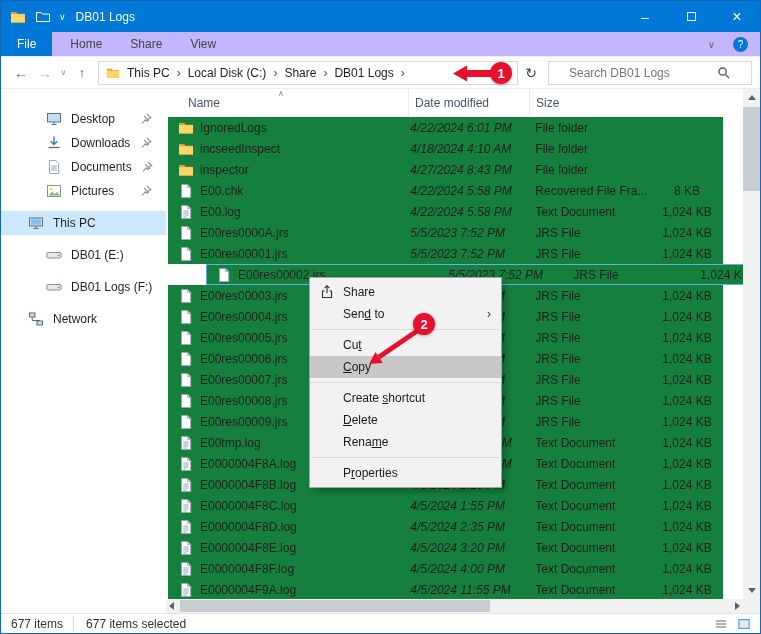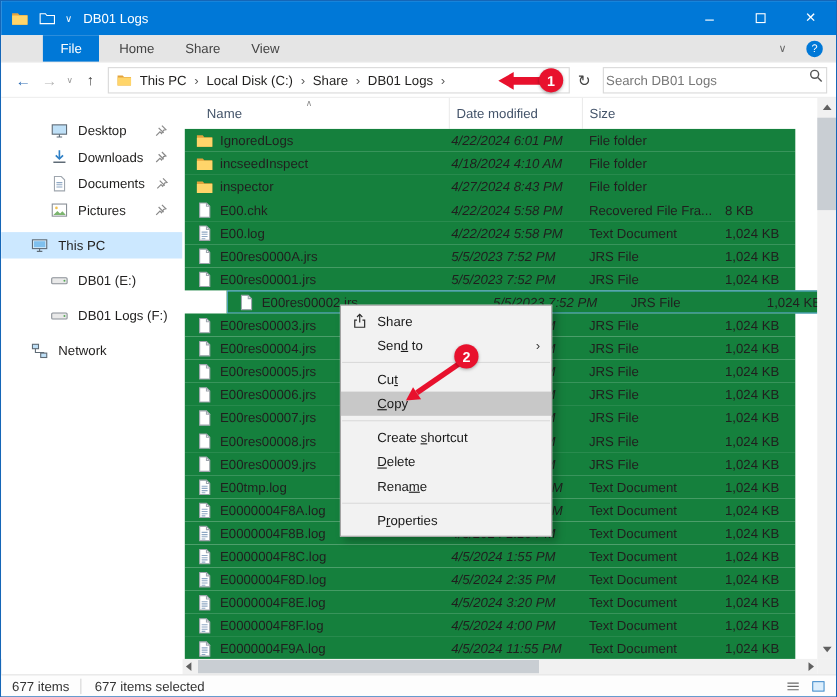--- a/index.html
+++ b/index.html
@@ -13,42 +13,42 @@
   .titlebar { position: absolute; top: 0; left: 0; right: 0; height: 31px; background: #0078d7; display: flex; align-items: center; color: #fff; }
   .tb-ico { width: 16px; height: 16px; margin-left: 9px; flex: none; }
   .tb-ico svg { width: 100%; height: 100%; display: block; }
   .tb-chev { font-size: 9px; margin: 0 6px 0 8px; opacity: .95; }
   .tb-title { margin-left: 4px; font-size: 12px; }
   .wc-group { margin-left: auto; display: flex; height: 100%; }
   .wc { width: 46px; display: flex; align-items: center; justify-content: center; font-size: 14px; }
   .wc .maxbox { width: 9px; height: 9px; border: 1px solid #fff; display: block; }
   .wc.close { font-size: 16px; }
   
-  .ribbon { position: absolute; top: 31px; left: 0; right: 0; height: 25px; background: #e5e5e5; border-bottom: 1px solid #ededed; display: flex; align-items: stretch; padding-left: 38px; }
+  .ribbon { position: absolute; top: 31px; left: 0; right: 0; height: 25px; background: #c4b5fd; border-bottom: 1px solid #ededed; display: flex; align-items: stretch; }
   .rtab { display: flex; align-items: center; padding: 0 14px; color: #444; }
   .rtab.active { background: #0078d7; color: #fff; padding: 0 16px; margin-right: 4px; }
   .ribbon-right { margin-left: auto; display: flex; align-items: center; gap: 18px; padding-right: 12px; }
   .rib-chev { color: #666; font-size: 10px; }
   .rib-help { width: 15px; height: 15px; border-radius: 50%; background: #0078d7; color: #fff; font-size: 10px; display: flex; align-items: center; justify-content: center; }
   
   .addressrow { position: absolute; top: 56px; left: 0; right: 0; height: 32px; display: flex; align-items: center; padding: 0 8px; border-bottom: 1px solid #ededed; background: #fff; }
   .navbtn { width: 24px; text-align: center; font-size: 14px; flex: none; }
   .navbtn.back { color: #2f6db5; }
   .navbtn.fwd { color: #b5b5b5; }
   .navchev { width: 13px; text-align: center; font-size: 8px; color: #999; flex: none; }
   .navbtn.up { color: #444; font-size: 13px; }
   .addrbox { flex: 1; height: 24px; border: 1px solid #d9d9d9; background: #fff; display: flex; align-items: center; padding: 0 4px; margin-left: 4px; min-width: 0; }
   .addr-ico { width: 14px; height: 14px; margin: 0 3px; flex: none; }
   .addr-ico svg { width: 100%; height: 100%; display: block; }
   #crumbs { display: flex; align-items: center; min-width: 0; overflow: hidden; }
   .crumb { padding: 0 4px; white-space: nowrap; }
   .crumb-sep { padding: 0 3px; color: #555; }
   .addr-chev { margin-left: auto; font-size: 9px; color: #666; padding: 0 4px; flex: none; }
   .refresh { width: 26px; text-align: center; font-size: 14px; color: #444; flex: none; }
-  .searchbox { width: 204px; height: 24px; border: 1px solid #d9d9d9; display: flex; margin-left: 4px; padding: 0 2px; flex: none; }
+  .searchbox { width: 204px; height: 24px; border: 1px solid #d9d9d9; display: flex; align-items: center; margin-left: 4px; padding: 0 20px; flex: none; }
   .searchbox input { border: none; outline: none; flex: 1; min-width: 0; background: transparent; font: 12px "Liberation Sans", sans-serif; color: #333; }
   .searchbox input::placeholder { color: #777; }
   .search-ico { width: 14px; height: 14px; flex: none; }
   .search-ico svg { width: 100%; height: 100%; display: block; }
   
   .sidebar { position: absolute; top: 88px; left: 0; width: 165px; bottom: 34px; background: #fff; padding-top: 18px; overflow: hidden; }
   .sb-sec { height: 24px; display: flex; align-items: center; padding-left: 27px; gap: 9px; }
   .sb-sec.selected { background: #cce8ff; }
   .sb-sec.mt { margin-top: 8px; }
   .sb-item { height: 24px; display: flex; align-items: center; padding-left: 45px; gap: 9px; }
@@ -69,21 +69,21 @@
   .sort-caret { position: absolute; top: 0; left: 112px; font-size: 8px; line-height: 9px; color: #8a8a8a; }
   .rows { position: absolute; top: 28px; left: 0; right: 17px; bottom: 0; overflow: hidden; }
   .row { display: flex; align-items: center; height: 21px; width: 555px; margin-left: 2px; }
   .row.selected { background: #15803d; gap: 12px; }
   .row.focused { box-shadow: inset 0 0 0 1px #66b0e8; margin-left: 40px; }
   .c-name { width: 240px; display: flex; align-items: center; gap: 6px; padding-left: 10px; white-space: nowrap; overflow: hidden; }
   .f-ico { width: 16px; height: 16px; flex: none; }
   .f-ico svg { width: 100%; height: 100%; display: block; }
   .c-date { width: 121px; padding-left: 6px; white-space: nowrap; font-style: italic; }
   .c-type { width: 126px; padding-left: 6px; white-space: nowrap; overflow: hidden; }
-  .c-size { width: 68px; text-align: left; padding-right: 8px; white-space: nowrap; }
+  .c-size { width: 68px; text-align: center; padding-right: 8px; white-space: nowrap; }
   
   .vscroll { position: absolute; top: 0; right: 0; bottom: 0; width: 17px; background: #f1f1f1; }
   .vs-up, .vs-down { position: absolute; left: 0; right: 0; height: 17px; display: flex; align-items: center; justify-content: center; }
   .vs-up { top: 0; } .vs-down { bottom: 0; }
   .tri-up { width: 0; height: 0; border-left: 4px solid transparent; border-right: 4px solid transparent; border-bottom: 5px solid #606060; }
   .tri-down { width: 0; height: 0; border-left: 4px solid transparent; border-right: 4px solid transparent; border-top: 5px solid #606060; }
   .vs-thumb { position: absolute; top: 18px; left: 0; width: 17px; height: 84px; background: #c9ced3; }
   .hscroll { position: absolute; left: 165px; right: 17px; bottom: 20px; height: 14px; background: #f1f1f1; }
   .hs-left, .hs-right { position: absolute; top: 0; bottom: 0; display: flex; align-items: center; }
   .hs-left { left: 3px; } .hs-right { right: 3px; }

